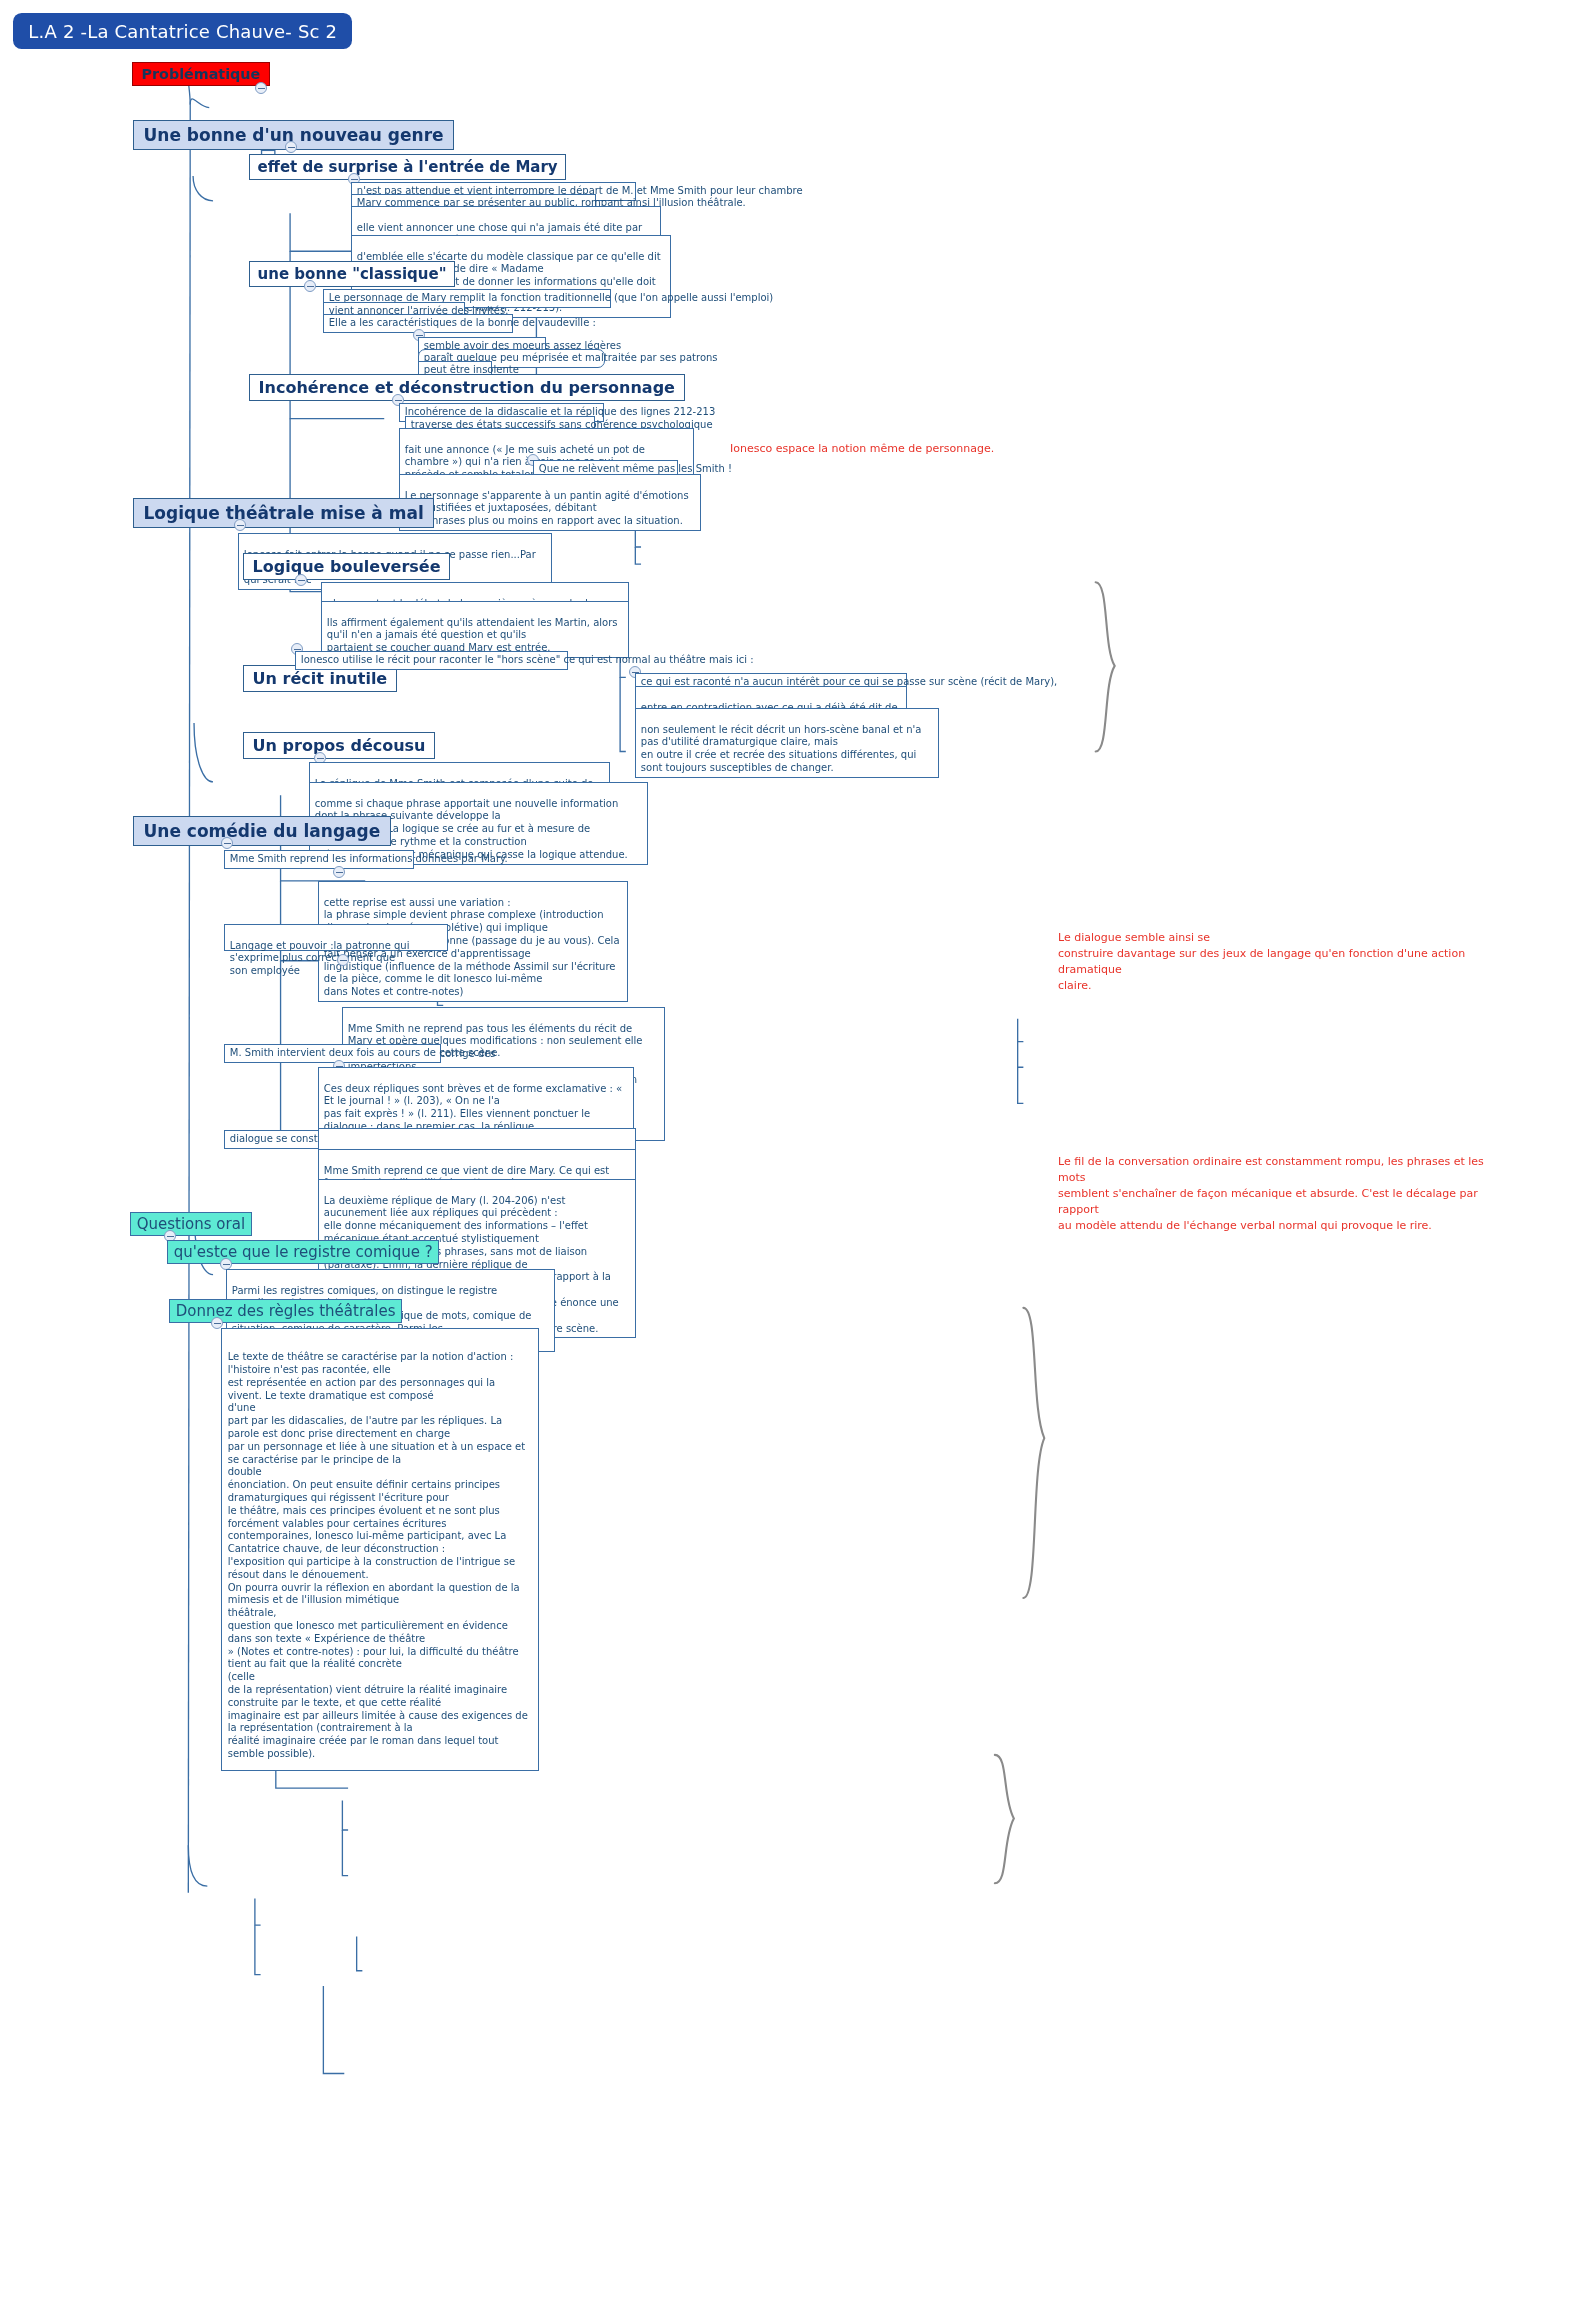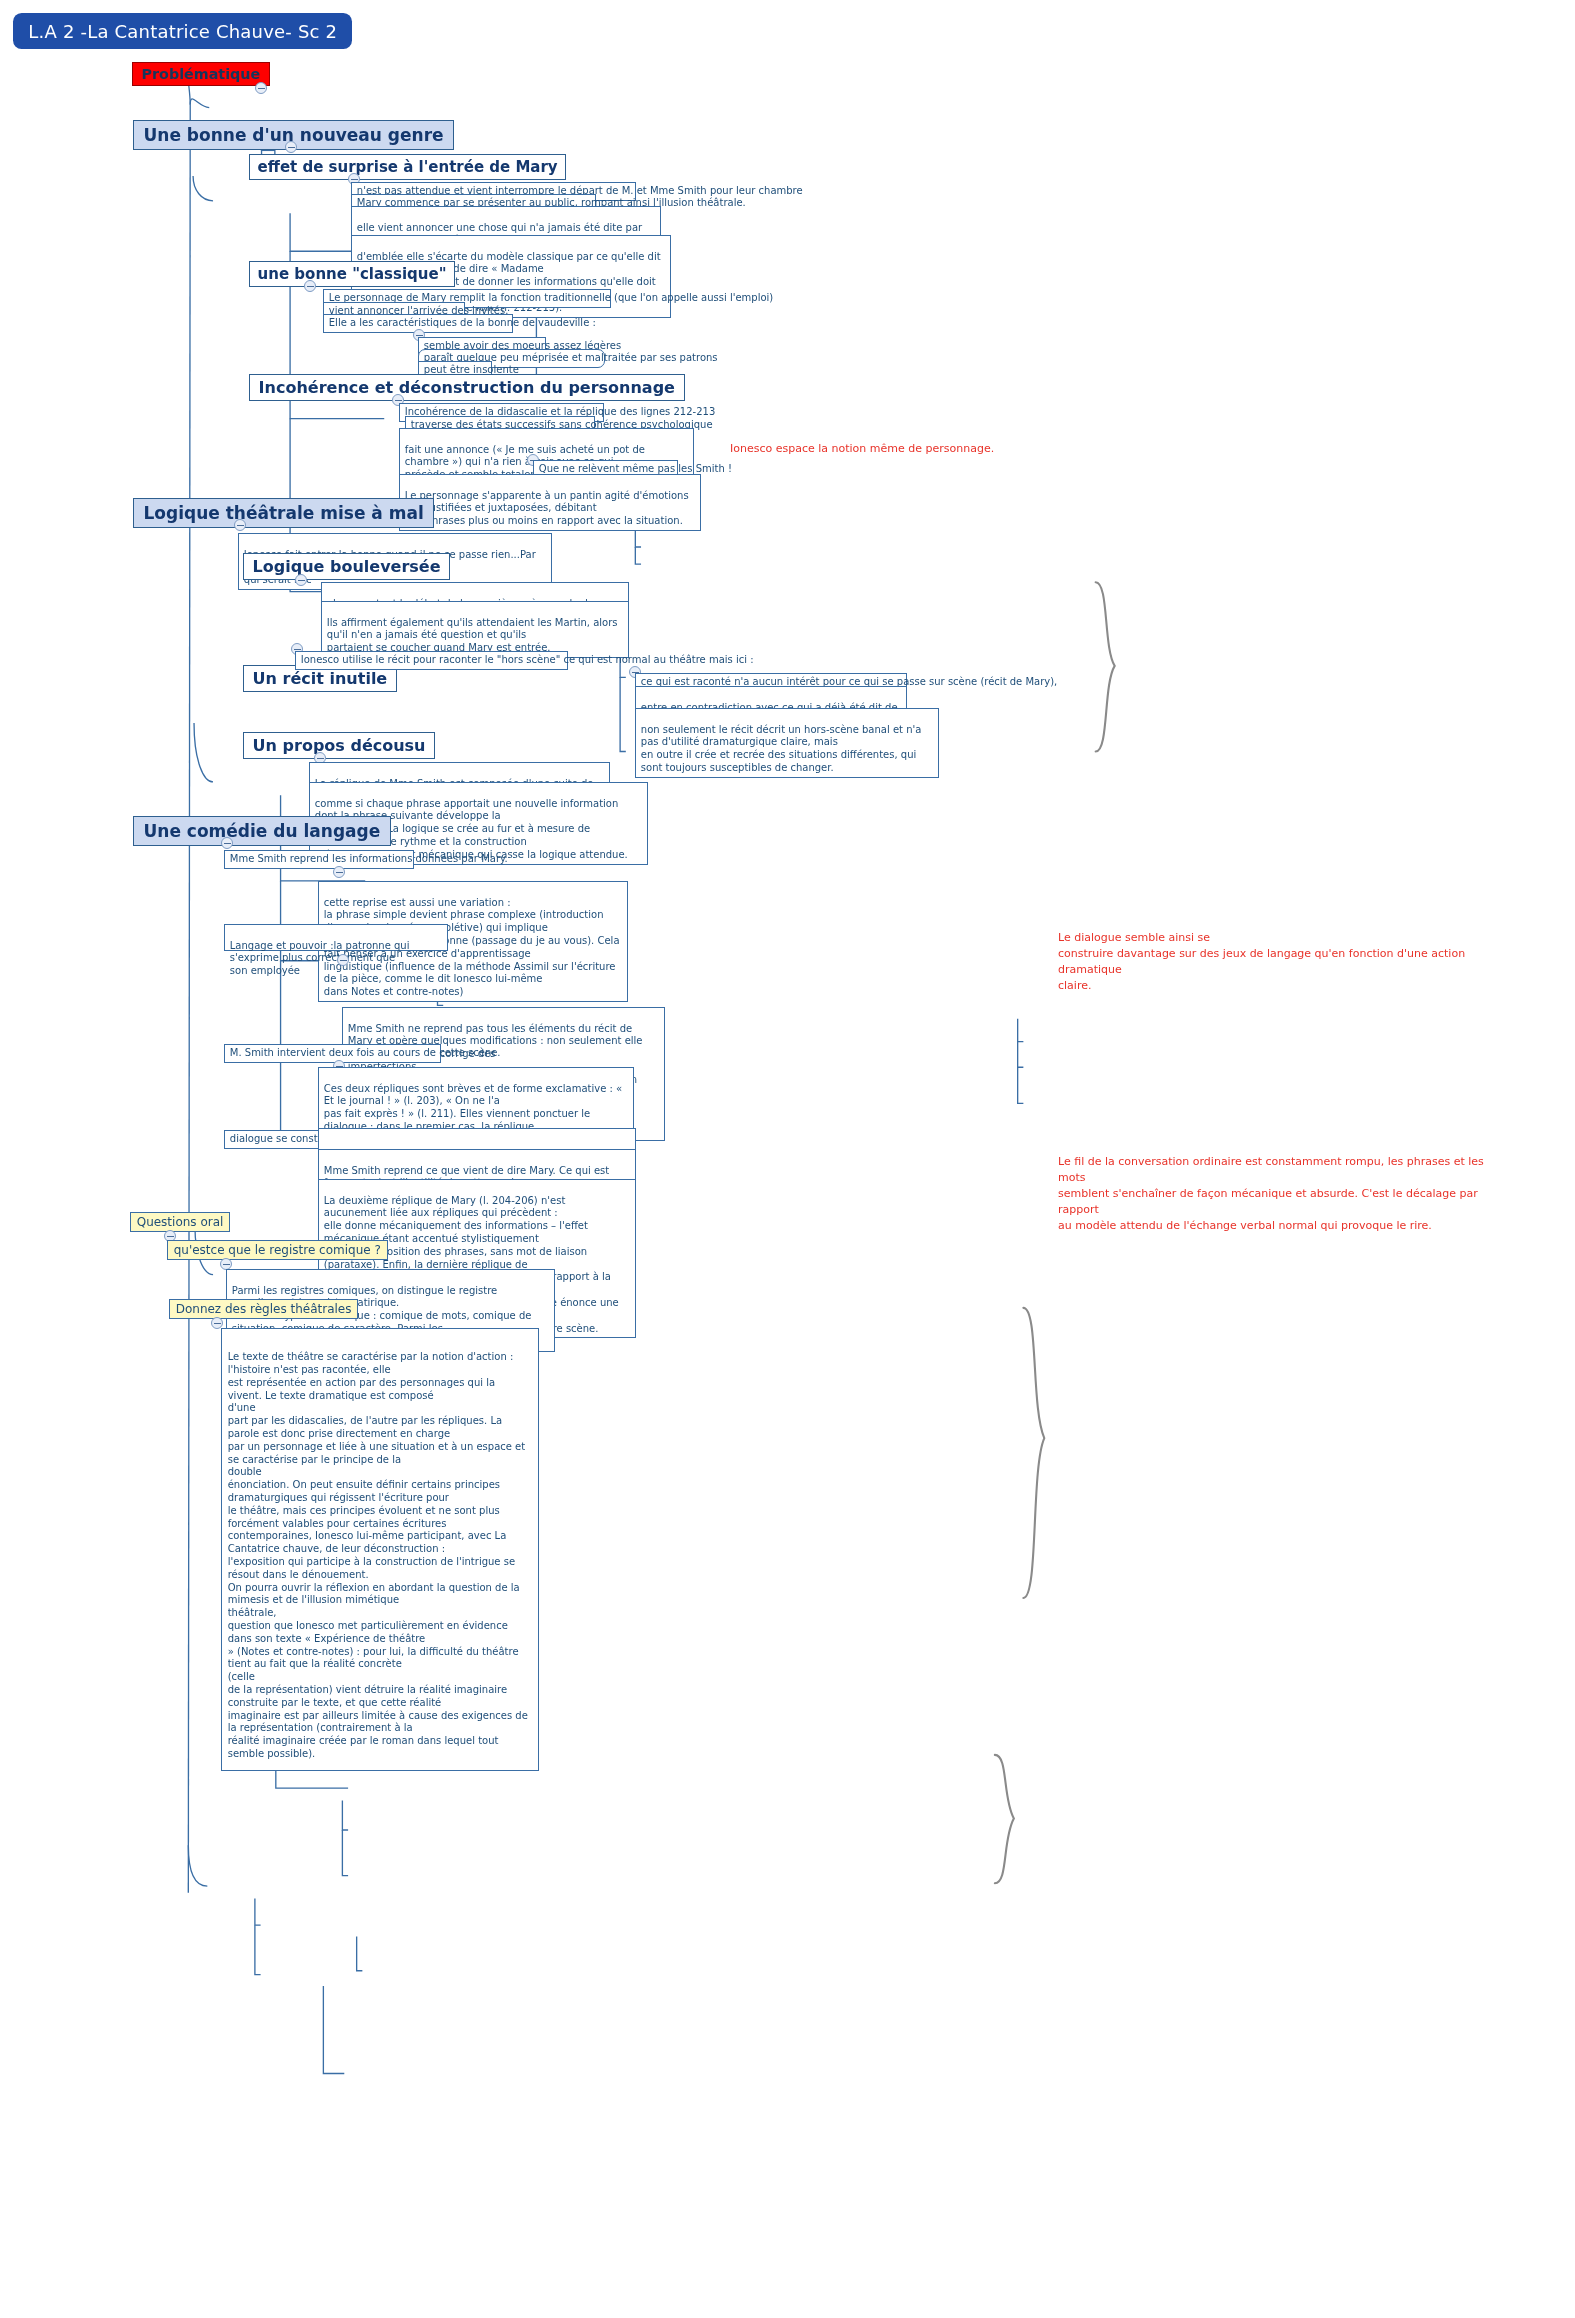--- a/index.html
+++ b/index.html
@@ -47,22 +47,22 @@
   }
   
   .leaf{
     border:1px solid #3a6ea5;background:#ffffff;color:#1f4e79;
     font-size:10px;line-height:1.28;padding:1.9px 4.8px;
   }
   .leaf.nw{white-space:nowrap;}
   .leaf.pre{white-space:pre-line;}
   
   .plain{
-    border:1px solid #3a6ea5;background:#fef9c3;color:#1f4e79;
-    font-size:12px;padding:1.9px 5.7px;white-space:nowrap;
+    border:1px solid #3a6ea5;background:#5eead4;color:#1f4e79;
+    font-size:15px;padding:1.9px 5.7px;white-space:nowrap;
   }
   
   .annot{
     color:#e8332a;font-size:11px;line-height:1.45;
     font-family:"DejaVu Sans","Liberation Sans",sans-serif;
     white-space:pre-line;
   }
   
   .toggle{
     position:absolute;width:12.4px;height:12.4px;border-radius:50%;

